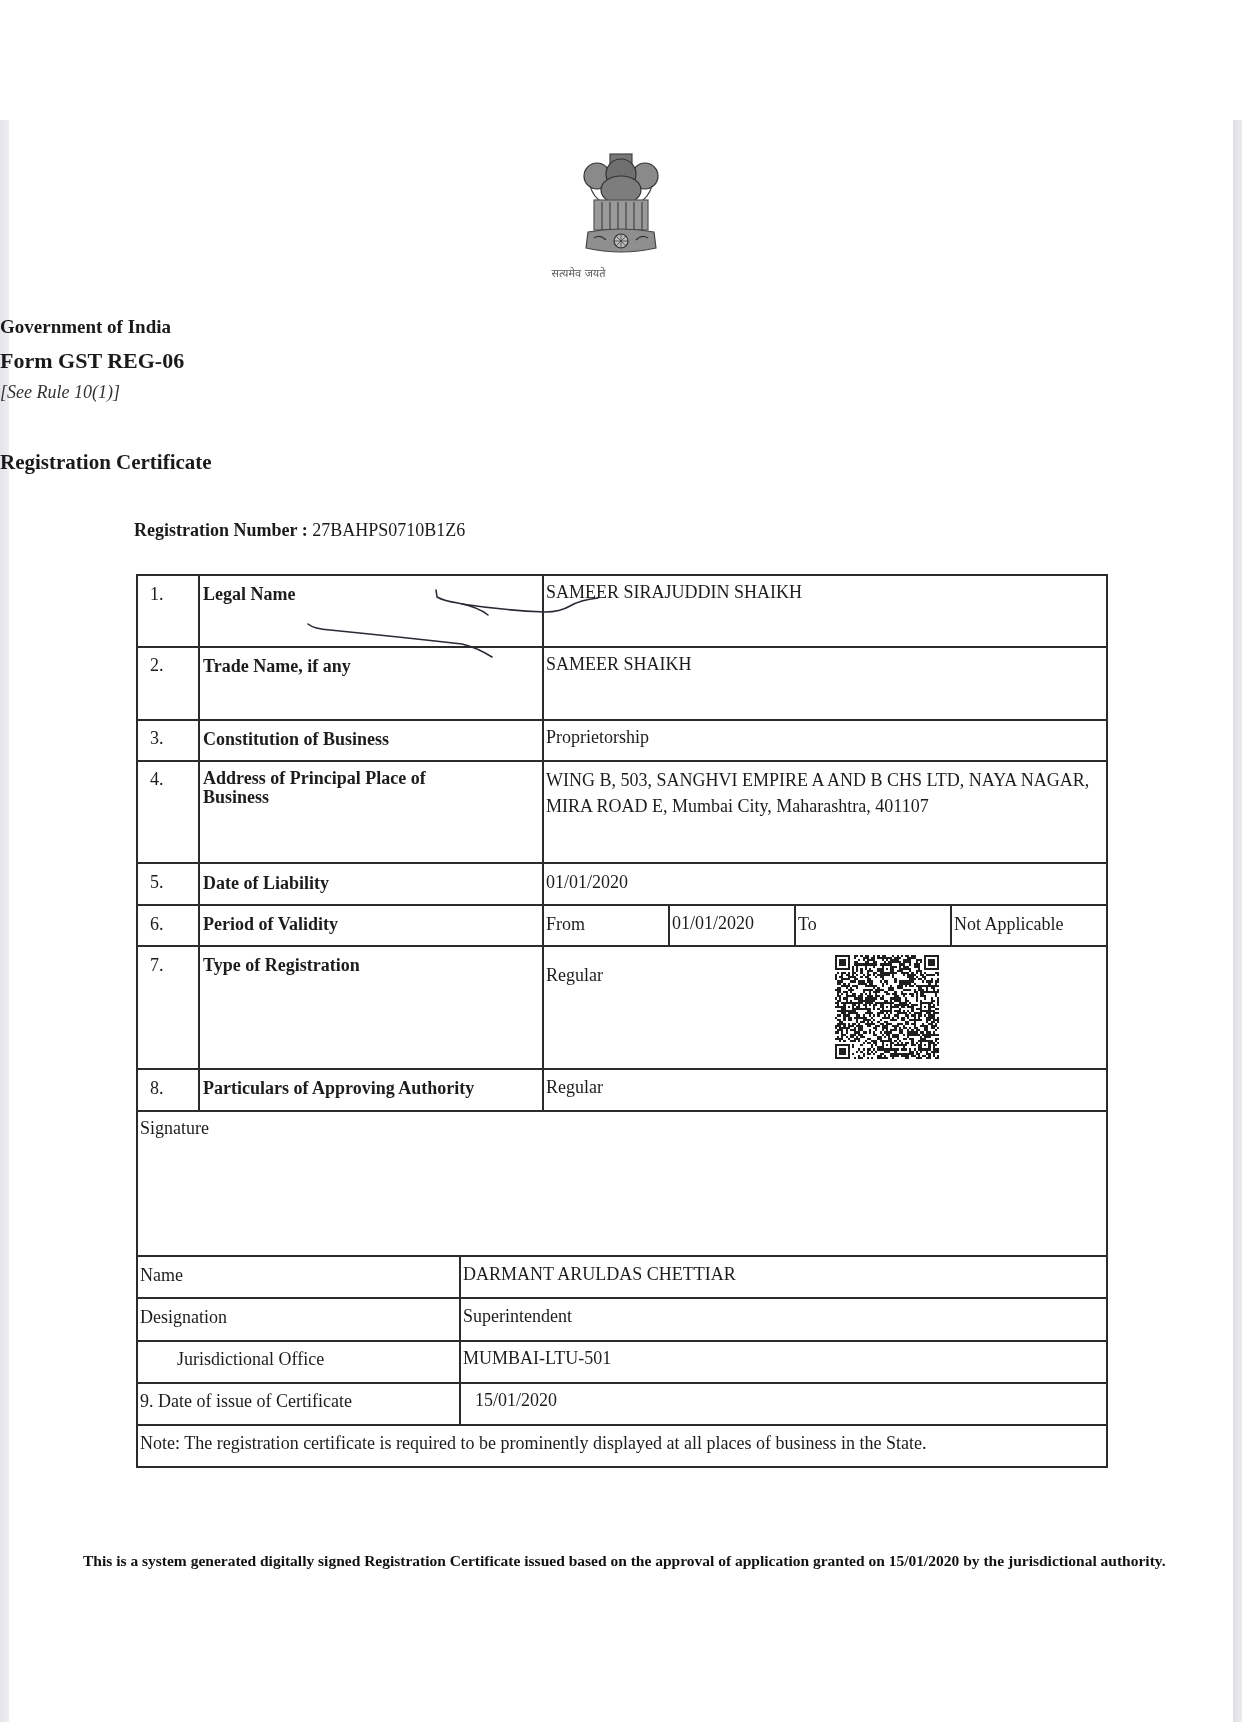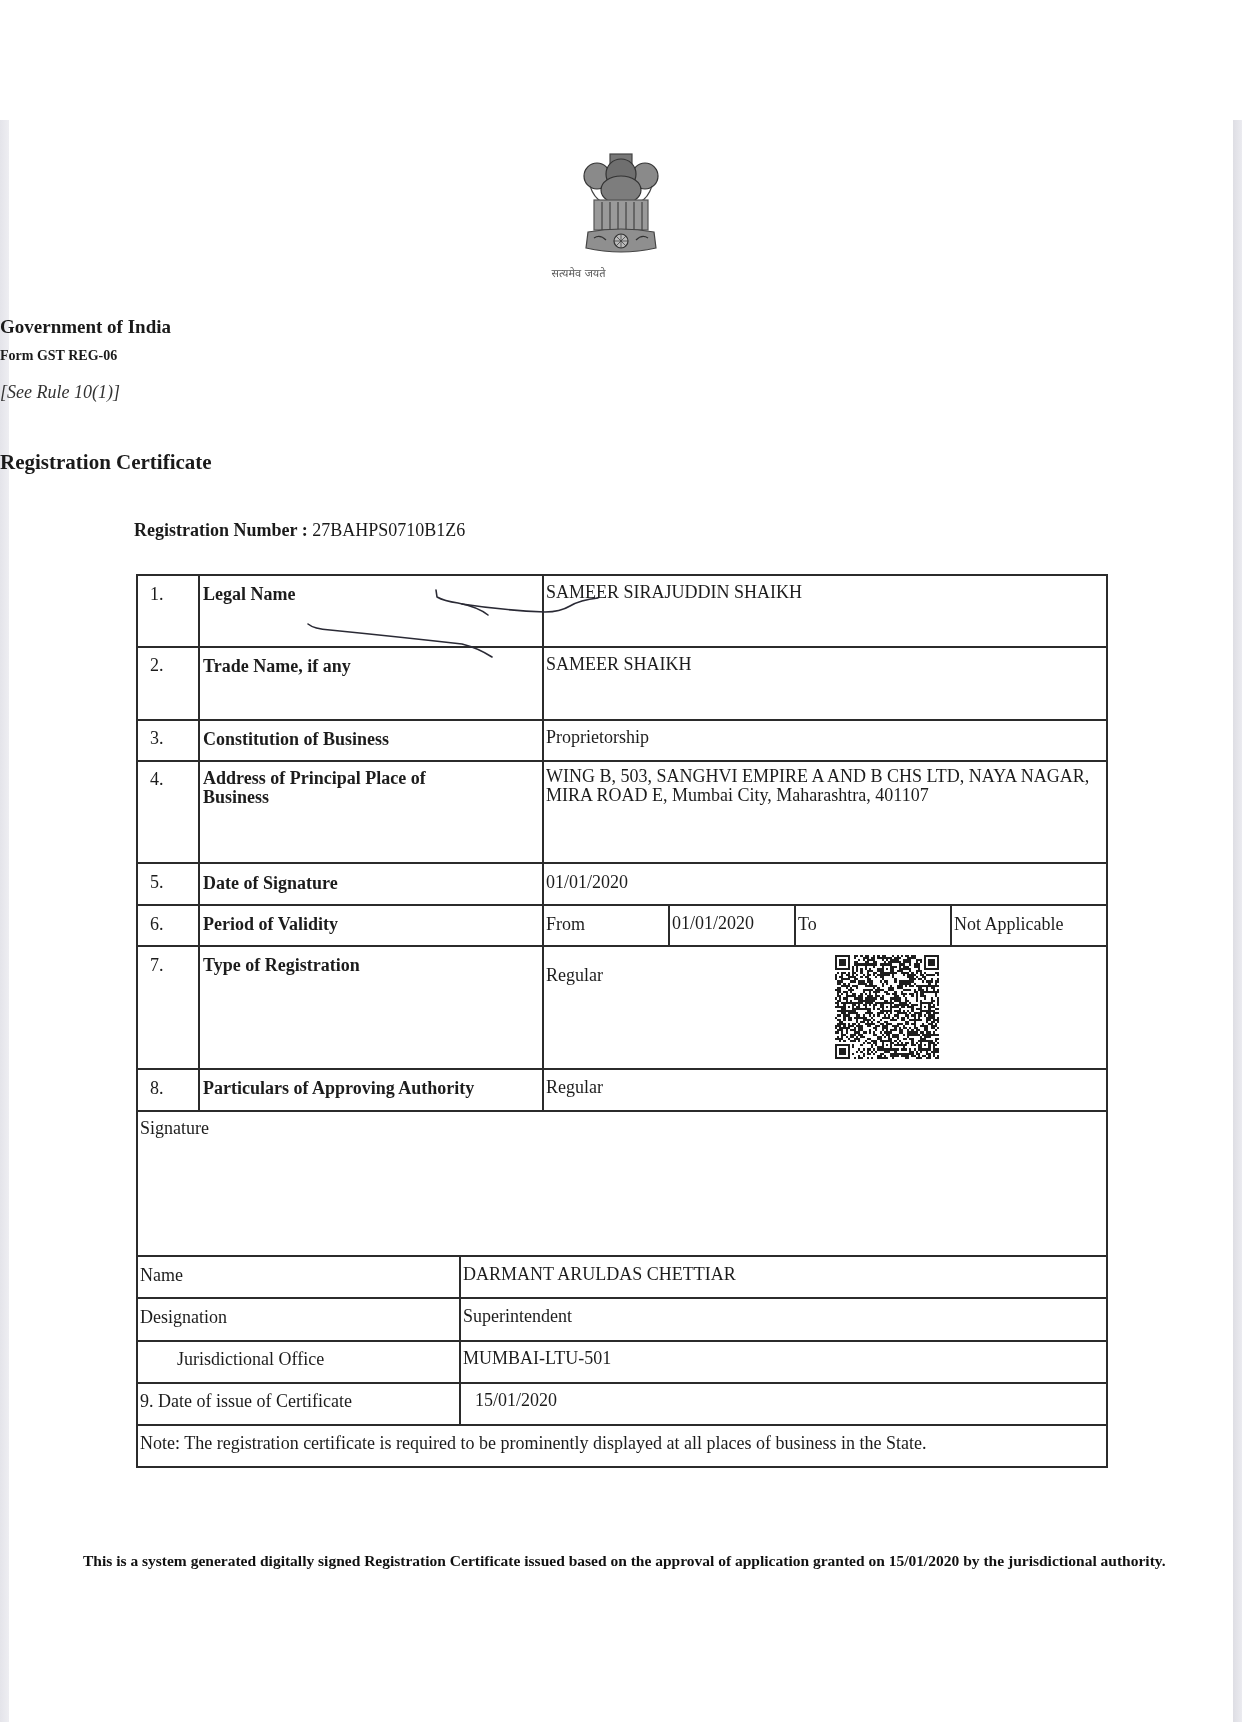--- a/index.html
+++ b/index.html
@@ -13,21 +13,21 @@
       background: linear-gradient(to right, #e4e4ea, #eeeef2); }
     .page-edge.left { left: 0; }
     .page-edge.right { left: 1233px; background: linear-gradient(to right, #dedee4, #ebebf0); }
     .center-text { position: absolute; left: 0; width: 1242px; text-align: left; white-space: nowrap; }
 
     #emblem { position: absolute; left: 580px; top: 152px; width: 82px; height: 118px; }
     #motto { position: absolute; left: 0; width: 1157px; top: 265px; text-align: center;
       font-family: "DejaVu Sans", sans-serif; font-size: 11px; color: #555; letter-spacing: 0px; }
 
     .hdr-gov { top: 316px; font-size: 19px; font-weight: bold; }
-    .hdr-form { top: 348px; font-size: 14px; font-weight: bold; }
+    .hdr-form { top: 348px; font-size: 22px; font-weight: bold; }
     .hdr-rule { top: 382px; font-size: 18px; font-style: italic; color: #333; }
     .hdr-title { top: 450px; font-size: 21px; font-weight: bold; }
 
     #reg-number { position: absolute; left: 134px; top: 520px; font-size: 18px; white-space: nowrap; }
     #reg-number b { font-weight: bold; }
 
     
     .hl { position: absolute; height: 2px; background: #2b2b2b; }
     .vl { position: absolute; width: 2px; background: #2b2b2b; }
 
@@ -120,26 +120,26 @@
 
   <div>
     <div class="cell" style="left:150px; top:728px;">3.</div>
     <div class="cell bold" style="left:203px; top:729px;">Constitution of Business</div>
     <div class="cell" style="left:546px; top:727px;">Proprietorship</div>
   </div>
 
   <div>
     <div class="cell" style="left:150px; top:769px;">4.</div>
     <div class="cell bold wrap" style="left:203px; top:769px; width:270px; line-height:19px;">Address of Principal Place of Business</div>
-    <div class="cell wrap" style="left:546px; top:767px; width:560px; line-height:19px;">WING B, 503, SANGHVI EMPIRE A AND B CHS LTD, NAYA NAGAR, MIRA ROAD E, Mumbai City, Maharashtra, 401107</div>
+    <div class="cell wrap" style="left:546px; top:767px; width:560px; line-height:26px;">WING B, 503, SANGHVI EMPIRE A AND B CHS LTD, NAYA NAGAR, MIRA ROAD E, Mumbai City, Maharashtra, 401107</div>
   </div>
 
   <div>
     <div class="cell" style="left:150px; top:872px;">5.</div>
-    <div class="cell bold" style="left:203px; top:873px;">Date of Signature</div>
+    <div class="cell bold" style="left:203px; top:873px;">Date of Liability</div>
     <div class="cell" style="left:546px; top:872px;">01/01/2020</div>
   </div>
 
   <div>
     <div class="cell" style="left:150px; top:914px;">6.</div>
     <div class="cell bold" style="left:203px; top:914px;">Period of Validity</div>
     <div class="cell" style="left:546px; top:914px;">From</div>
     <div class="cell" style="left:672px; top:913px;">01/01/2020</div>
     <div class="cell" style="left:798px; top:914px;">To</div>
     <div class="cell" style="left:954px; top:914px;">Not Applicable</div>

